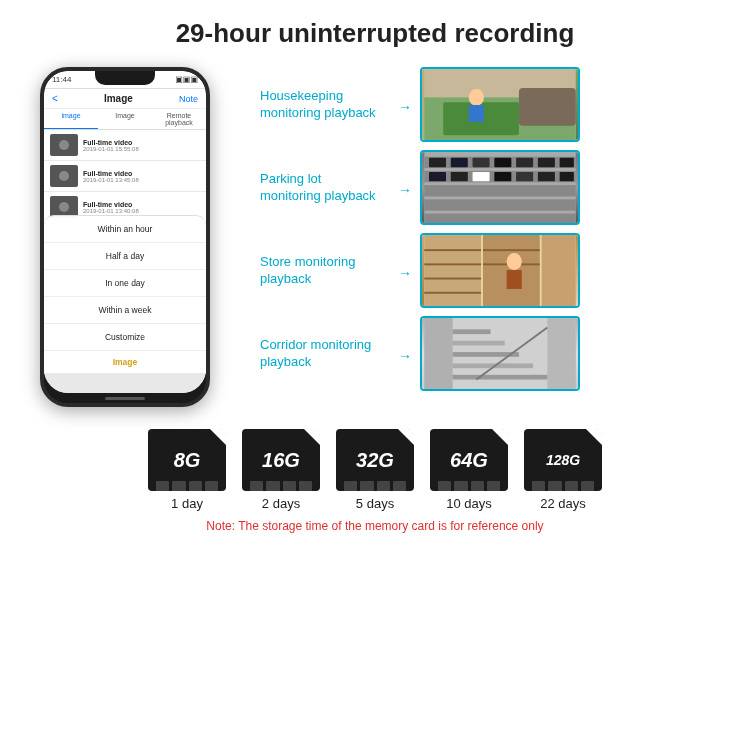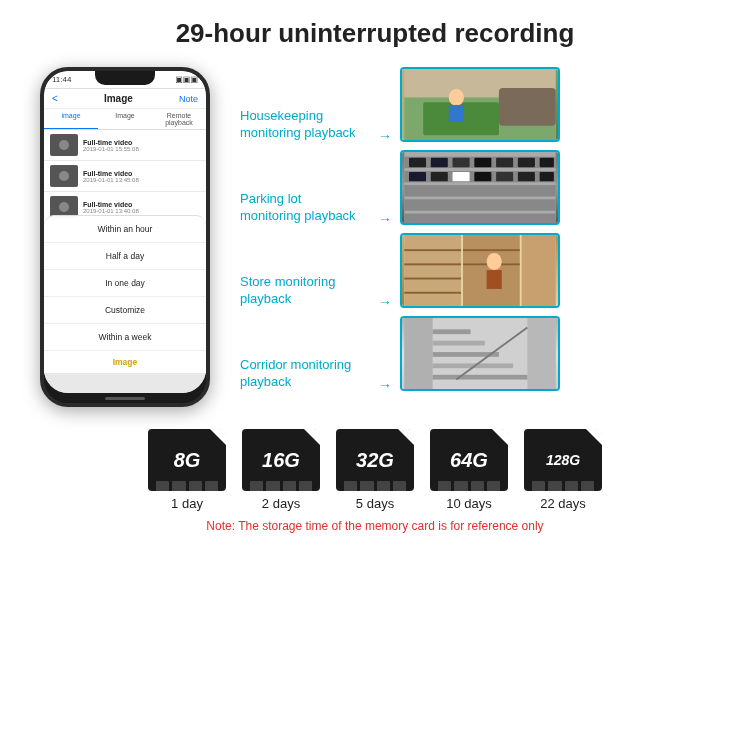--- a/index.html
+++ b/index.html
@@ -231,22 +231,23 @@
     .monitoring-section {
       flex: 1;
       display: flex;
       flex-direction: column;
       gap: 8px;
       padding-left: 10px;
     }
 
     .monitoring-item {
       display: flex;
-      align-items: flex-end;
+      align-items: center;
       gap: 8px;
+      margin-left: 20px;
     }
 
     .monitoring-label {
       font-size: 13px;
       color: #00aacc;
       line-height: 1.3;
       width: 130px;
       flex-shrink: 0;
     }
 
@@ -436,22 +437,22 @@
                 <span class="video-label">Full-time video</span>
                 <span class="video-date">2019-01-01 13:40:08</span>
               </div>
             </div>
           </div>
 
           <div class="phone-dropdown">
             <div class="dropdown-item">Within an hour</div>
             <div class="dropdown-item">Half a day</div>
             <div class="dropdown-item">In one day</div>
+            <div class="dropdown-item">Within a week</div>
             <div class="dropdown-item">Customize</div>
-            <div class="dropdown-item">Within a week</div>
             <div class="dropdown-cancel">Image</div>
           </div>
         </div>
         <div class="phone-home-bar">
           <div class="phone-home-indicator"></div>
         </div>
       </div>
     </div>
 
     <div class="monitoring-section">

